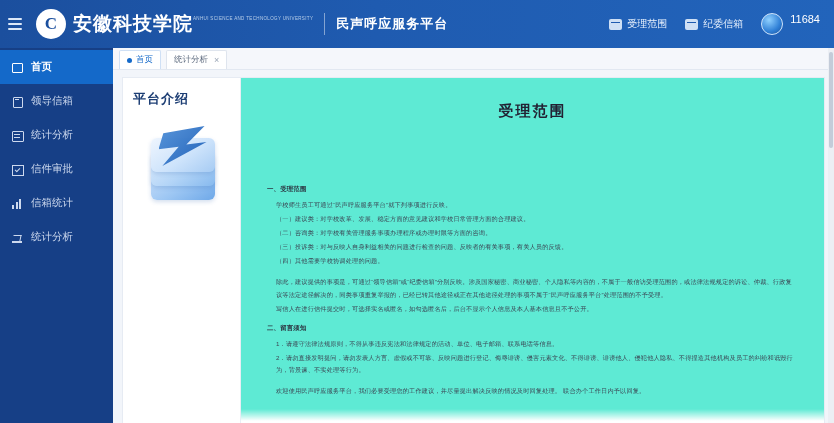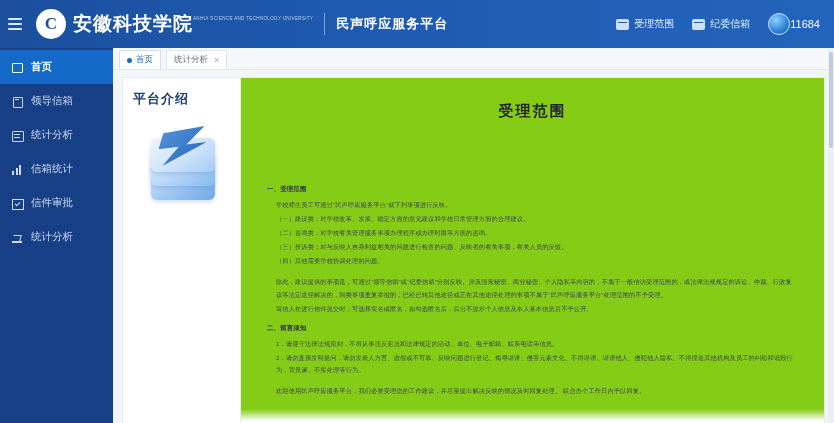--- a/index.html
+++ b/index.html
@@ -62,21 +62,21 @@
     margin-left: auto; display: flex; align-items: center; gap: 18px;
   }
   .hr-item { display: flex; align-items: center; gap: 5px; font-size: 10px; color: #eaf2fd; cursor: pointer; }
   .hr-ico {
     width: 13px; height: 11px; border-radius: 2px;
     background: #cfe0f5; display: inline-block; position: relative;
   }
   .hr-ico.box::after {
     content: ""; position: absolute; left: 2px; top: 3px; width: 9px; height: 1.5px; background: #1f5bb0;
   }
-  .avatar-wrap { display: flex; align-items: center; }
+  .avatar-wrap { display: flex; gap: 7px; }
   .avatar {
     width: 22px; height: 22px; border-radius: 50%;
     background: radial-gradient(circle at 35% 30%, #8fd0ff 0%, #2f7fd6 60%, #1a4f96 100%);
     border: 1.5px solid #cfe4fb;
   }
   .user-id { font-size: 11px; color: #ffffff; }
 
   
   .body { flex: 1 1 auto; display: flex; min-height: 0; justify-content: space-between; }
 
@@ -167,21 +167,21 @@
     width: 5px; height: 5px; border-radius: 50%; background: #1469c9; display: inline-block;
   }
   .tab .x { font-size: 9px; color: #9aa6b6; margin-left: 2px; }
 
   
   .content {
     flex: 1 1 auto; min-height: 0; padding: 8px 10px 0 10px;
     display: flex; gap: 0;
   }
   .panel {
-    flex: 1 1 auto; background: #84cc16; display: flex;
+    flex: 1 1 auto; background: #5eead4; display: flex;
     box-shadow: 0 0 0 1px #e6ebf3;
     min-height: 0;
   }
 
   
   .intro {
     width: 118px; flex: 0 0 118px;
     border-right: 1px solid #e9eef5;
     padding: 12px 8px 0 10px;
     background: #fff;
@@ -299,30 +299,30 @@
       </div>
       <div class="side-item">
         <span class="s-ico pen"></span>
         <span>领导信箱</span>
       </div>
       <div class="side-item">
         <span class="s-ico list"></span>
         <span>统计分析</span>
       </div>
       <div class="side-item">
+        <span class="s-ico check"></span>
+        <span>信件审批</span>
+      </div>
+      <div class="side-item">
         <span class="s-ico bars">
             <i></i>
             <i></i>
             <i></i>
           </span>
         <span>信箱统计</span>
-      </div>
-      <div class="side-item">
-        <span class="s-ico check"></span>
-        <span>信件审批</span>
       </div>
       <div class="side-item">
         <span class="s-ico chart"></span>
         <span>统计分析</span>
       </div>
     </div>
 
     <div class="main">
 
       <div class="tabstrip">

